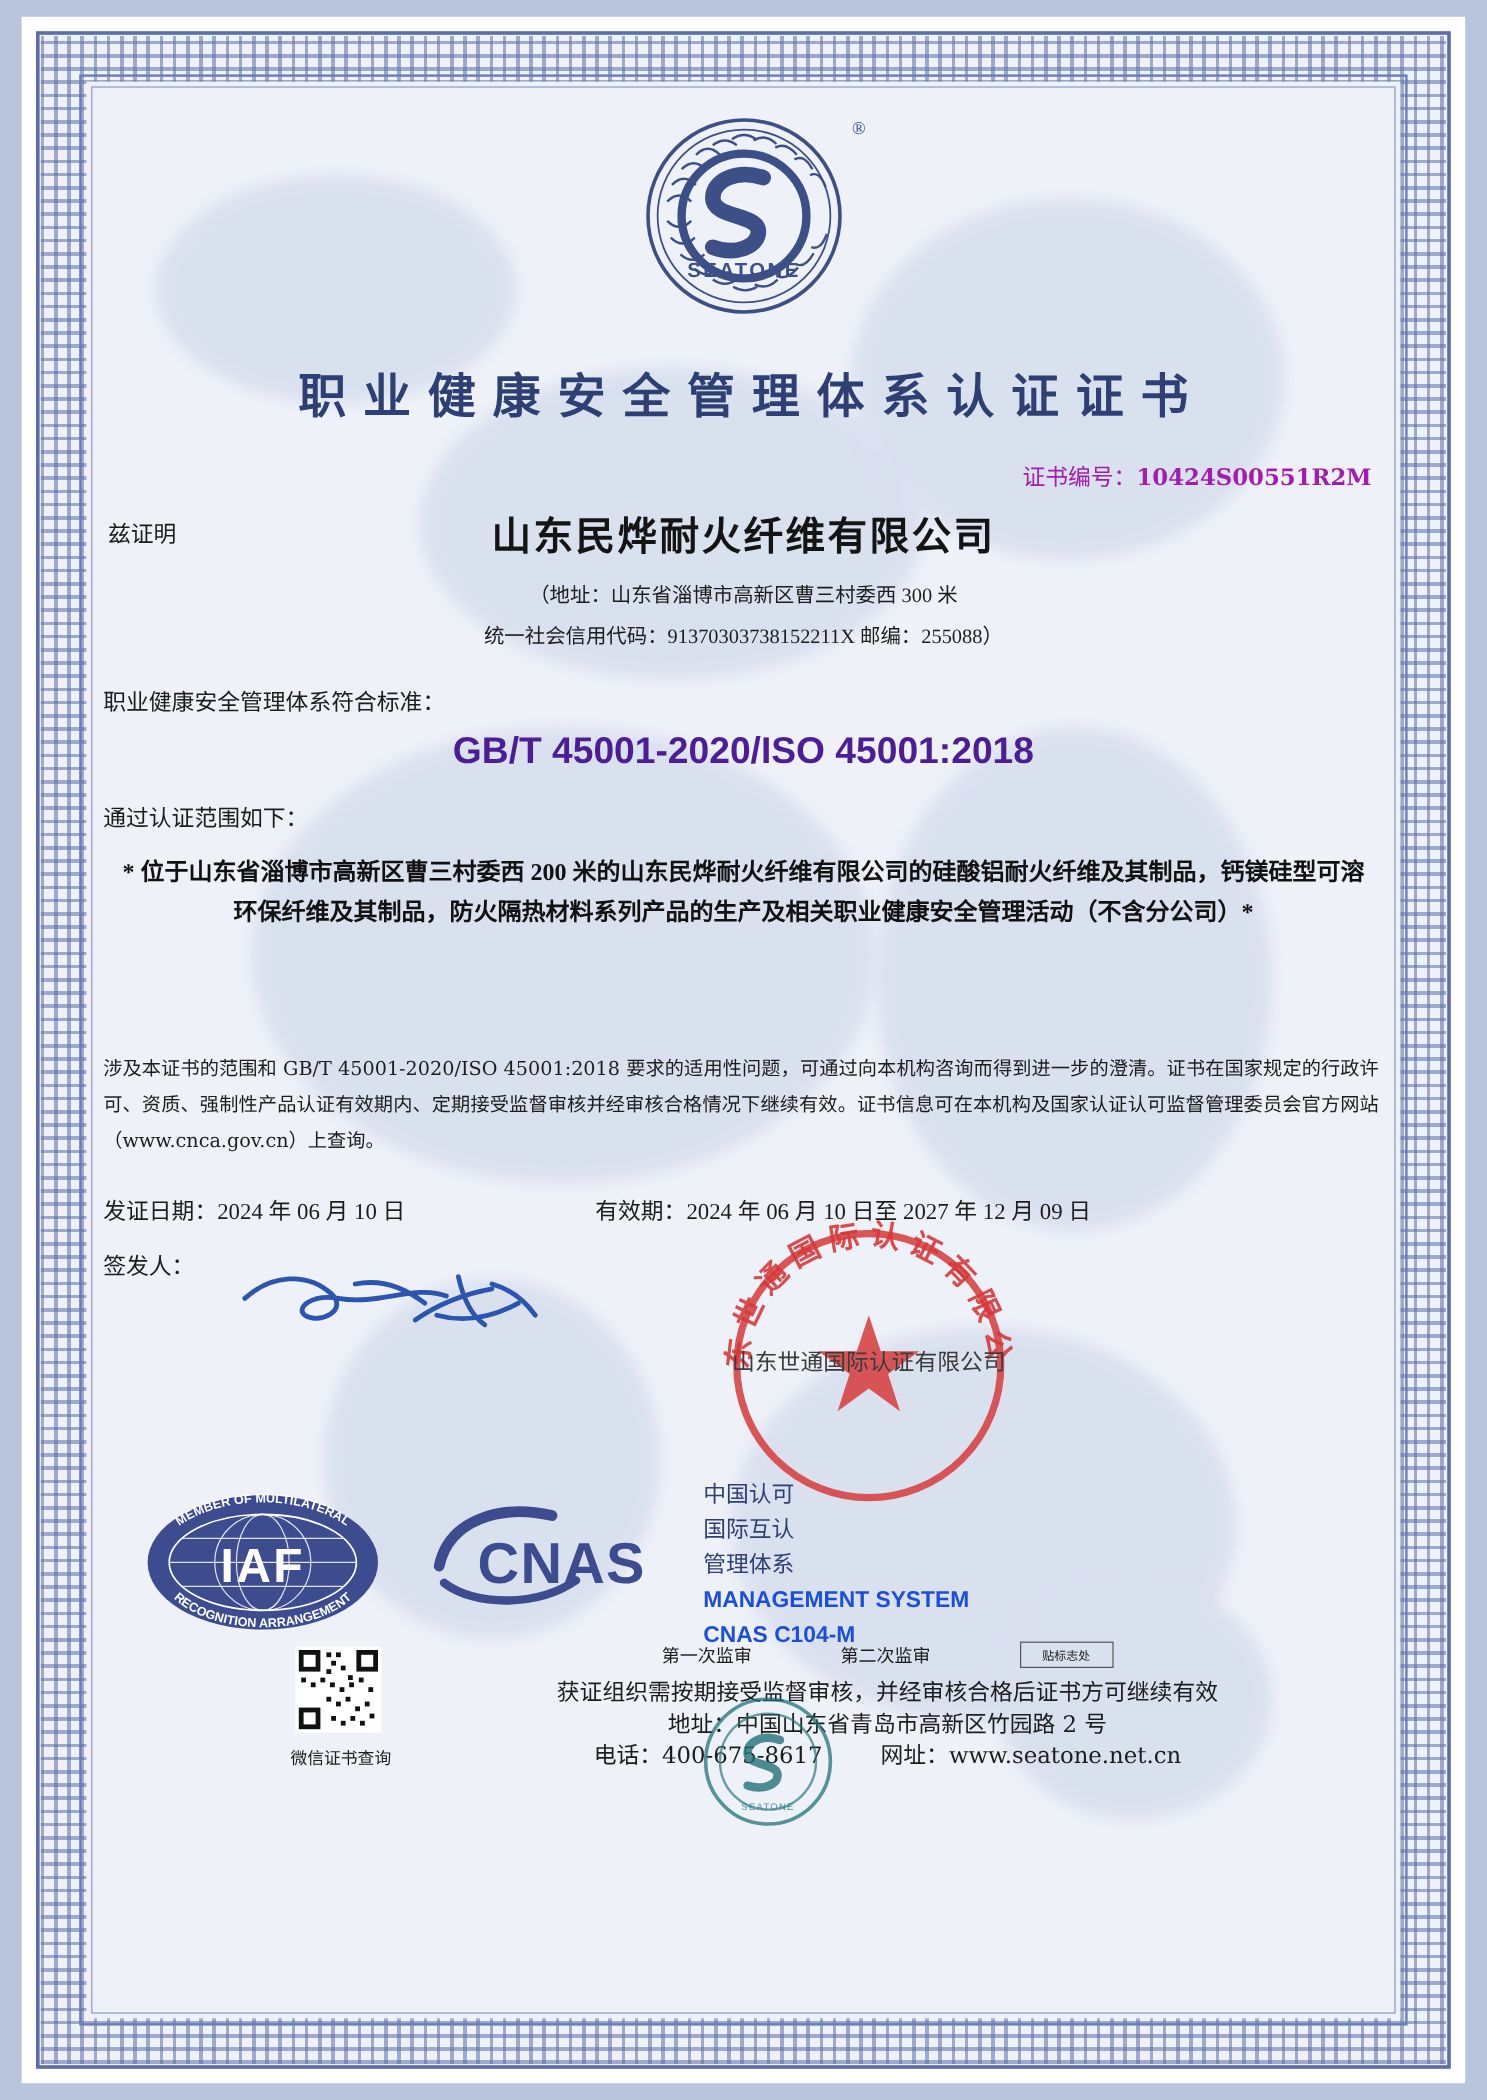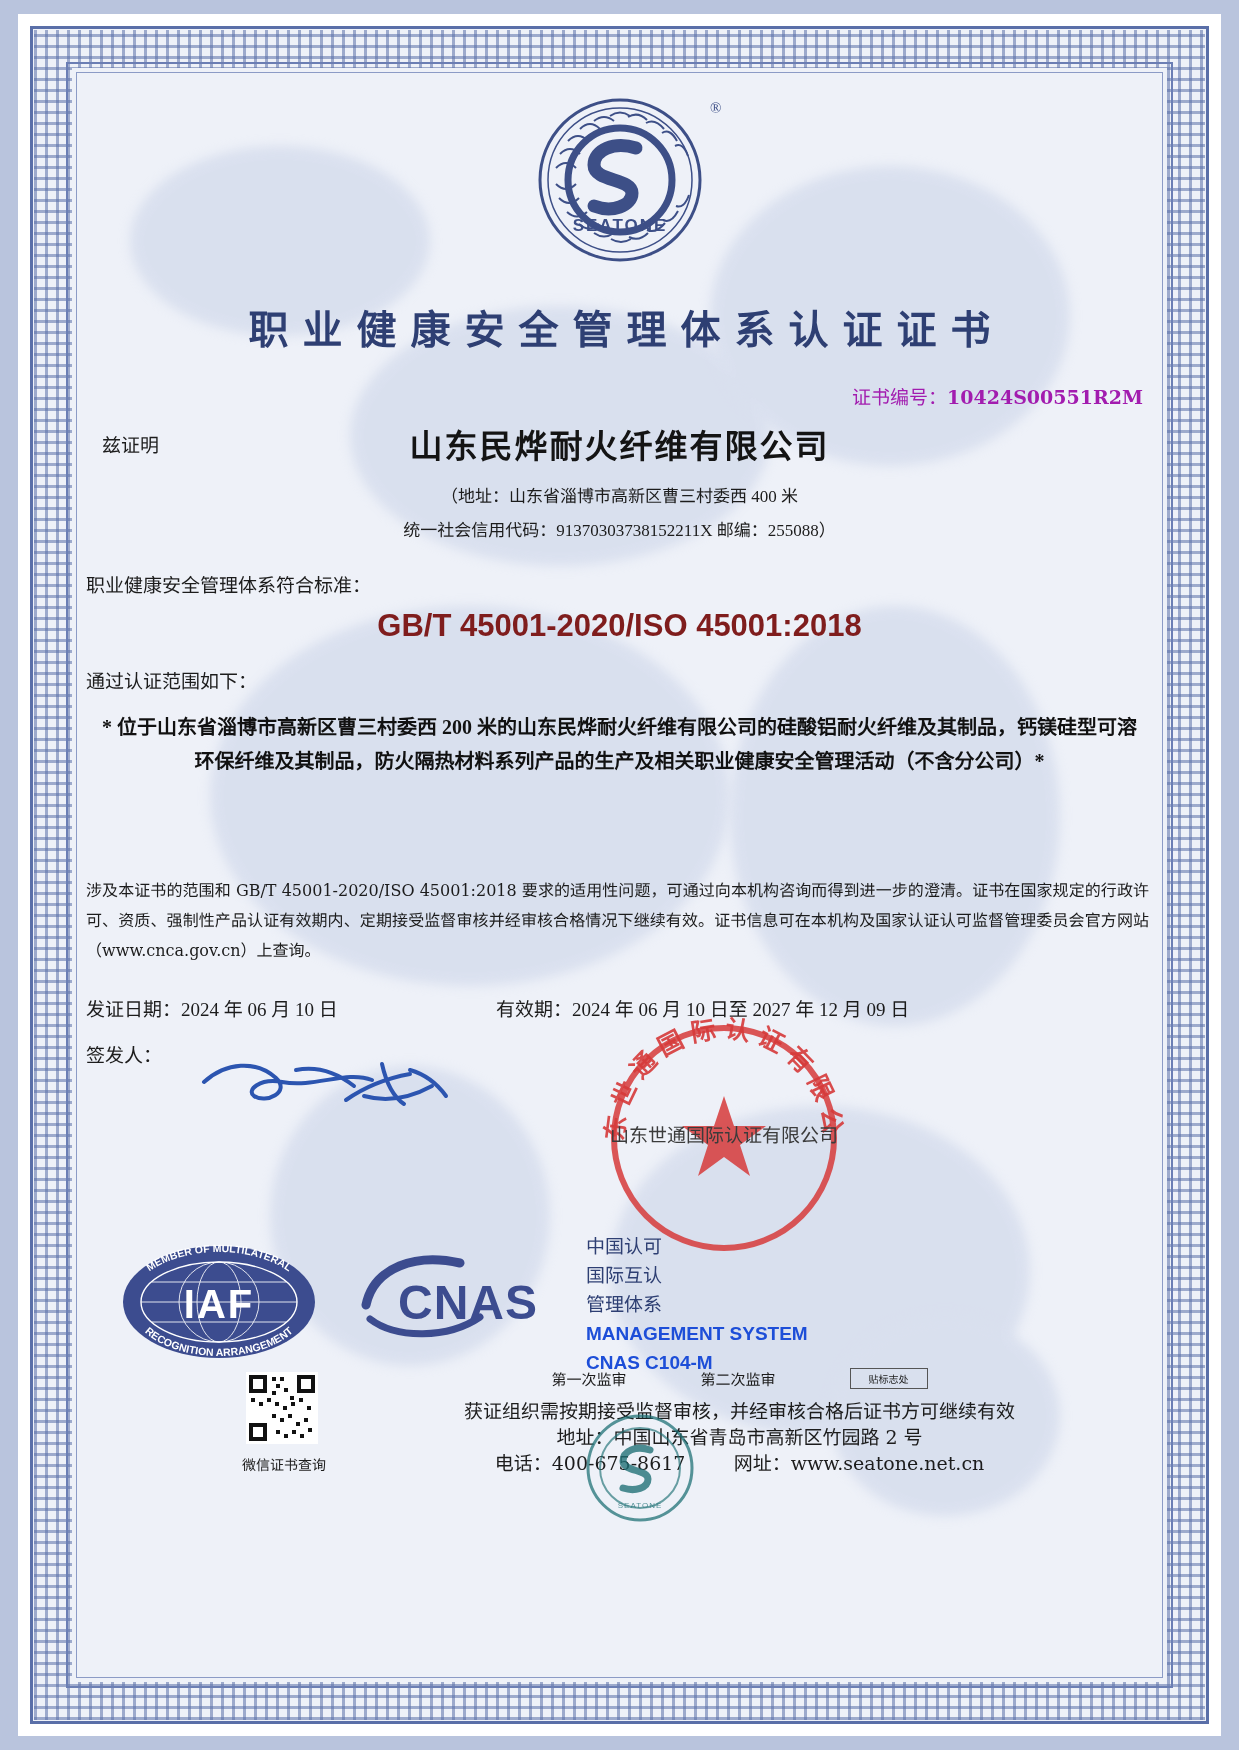--- a/index.html
+++ b/index.html
@@ -72,40 +72,40 @@
     font-family:"DejaVu Serif", serif;
     text-indent:14px;
   }
   .cert-no{
     position:absolute;right:10px;top:300px;
     font-size:19px;color:#a21caf;font-weight:bold;
     font-family:"DejaVu Serif", serif;
   }
   .cert-no .lbl{font-weight:normal;}
   .hereby{
-    position:absolute;left:16px;top:348px;font-size:19px;color:#1c1c1c;
+    position:absolute;left:4px;top:348px;font-size:19px;color:#1c1c1c;
   }
   .company{
     position:absolute;left:0;right:0;top:338px;text-align:center;
     font-size:33px;font-weight:bold;color:#141414;letter-spacing:2px;
   }
   .addr1{
     position:absolute;left:0;right:0;top:400px;text-align:center;
     font-size:17px;color:#1c1c1c;
   }
   .addr2{
     position:absolute;left:0;right:0;top:434px;text-align:center;
     font-size:17px;color:#1c1c1c;
   }
   .conform-label{
     position:absolute;left:0;top:488px;font-size:19px;color:#1c1c1c;
   }
   .standard{
     position:absolute;left:0;right:0;top:526px;text-align:center;
-    font-size:31px;font-weight:bold;color:#7f1d1d;
+    font-size:31px;font-weight:bold;color:#4c1d95;
     font-family:"Liberation Sans", sans-serif;
   }
   .scope-label{
     position:absolute;left:0;top:584px;font-size:19px;color:#1c1c1c;
   }
   .scope-body{
     position:absolute;left:10px;right:10px;top:628px;
     text-align:center;font-size:20px;line-height:34px;color:#111;font-weight:bold;
   }
   .note{
@@ -224,21 +224,21 @@
     </div>
 
     <div class="cert-title">职业健康安全管理体系认证证书</div>
 
     <div class="cert-no">
       <span class="lbl">证书编号：</span><span>10424S00551R2M</span>
     </div>
 
     <div class="hereby">兹证明</div>
     <div class="company">山东民烨耐火纤维有限公司</div>
-    <div class="addr1">（地址：山东省淄博市高新区曹三村委西 400 米</div>
+    <div class="addr1">（地址：山东省淄博市高新区曹三村委西 300 米</div>
     <div class="addr2">统一社会信用代码：91370303738152211X 邮编：255088）</div>
 
     <div class="conform-label">职业健康安全管理体系符合标准：</div>
     <div class="standard">GB/T 45001-2020/ISO 45001:2018</div>
 
     <div class="scope-label">通过认证范围如下：</div>
     <div class="scope-body">* 位于山东省淄博市高新区曹三村委西 200 米的山东民烨耐火纤维有限公司的硅酸铝耐火纤维及其制品，钙镁硅型可溶环保纤维及其制品，防火隔热材料系列产品的生产及相关职业健康安全管理活动（不含分公司）*</div>
 
     <div class="note">涉及本证书的范围和 GB/T 45001-2020/ISO 45001:2018 要求的适用性问题，可通过向本机构咨询而得到进一步的澄清。证书在国家规定的行政许可、资质、强制性产品认证有效期内、定期接受监督审核并经审核合格情况下继续有效。证书信息可在本机构及国家认证认可监督管理委员会官方网站（www.cnca.gov.cn）上查询。</div>
 

